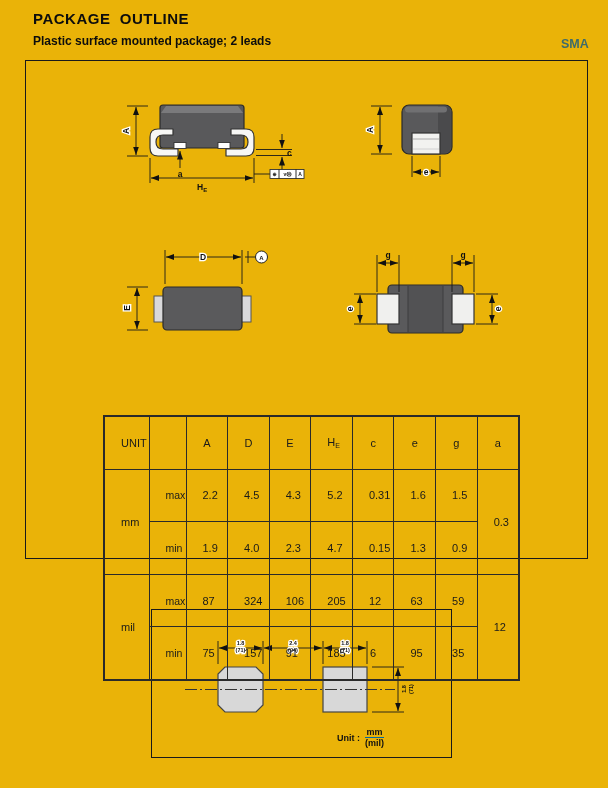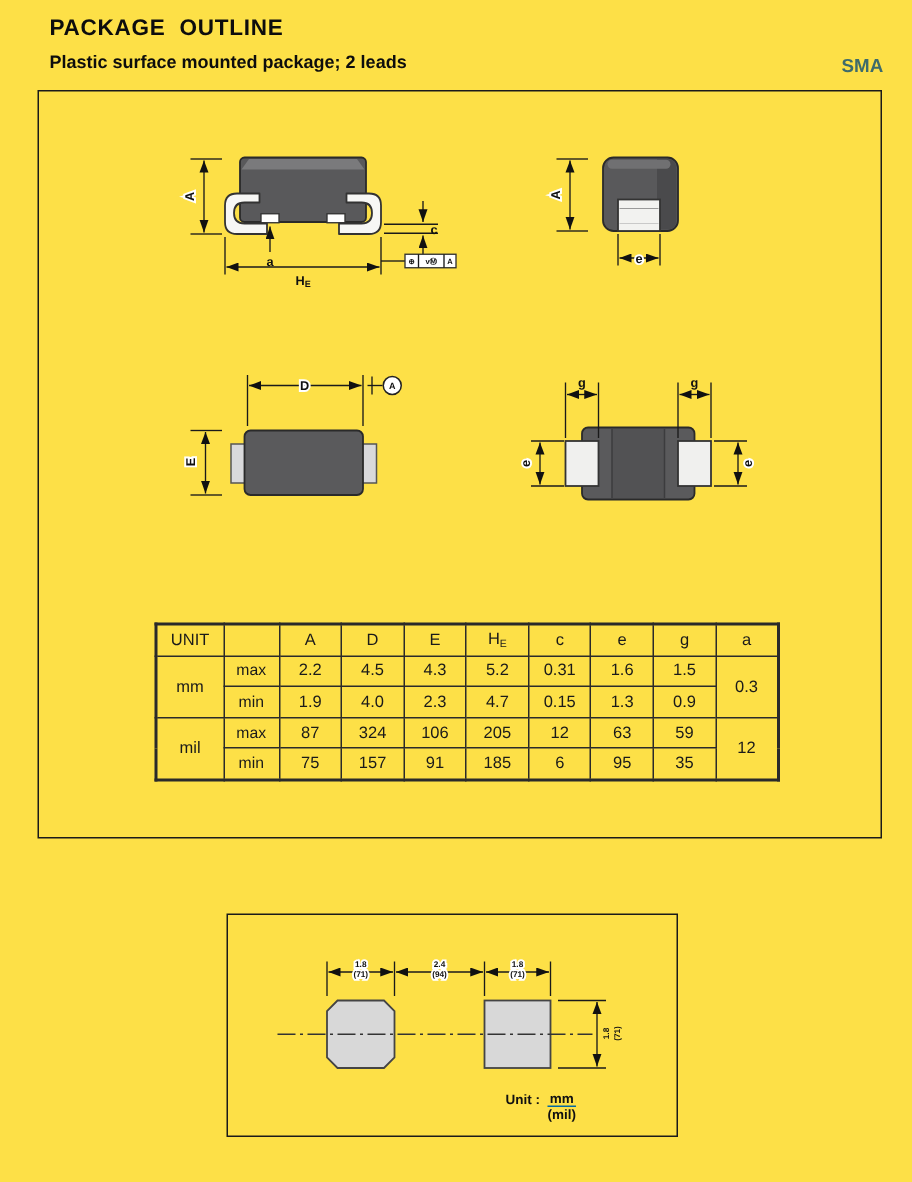--- a/index.html
+++ b/index.html
@@ -1,16 +1,16 @@
 <!DOCTYPE html>
 <html><head>
 <meta charset="utf-8">
 <style>
   html,body{margin:0;padding:0;background:#fff;}
-  .page{position:relative;width:608px;height:788px;background:#fde047;
+  .page{position:relative;width:608px;height:788px;background:#eab308;
         font-family:"Liberation Sans",sans-serif;color:#111;overflow:hidden;}
   .page-title{position:absolute;left:33px;top:10px;font-size:15px;font-weight:800;
               letter-spacing:.5px;white-space:pre;color:#0d0d0d;}
   .page-subtitle{position:absolute;left:33px;top:34px;font-size:12px;font-weight:700;color:#0d0d0d;}
   .pkg-code{position:absolute;left:541px;top:37px;font-size:12.5px;font-weight:700;margin-left:20px;}
   .main-box{position:absolute;left:25px;top:60px;width:561px;height:497px;
             border:1.5px solid #1a1a1a;}
   .pad-box{position:absolute;left:151px;top:609px;width:299px;height:147px;
            border:1.5px solid #1a1a1a;}
   .pad-title{position:absolute;left:157px;top:583px;font-size:12.5px;font-weight:700;color:#0d0d0d;}
@@ -19,26 +19,26 @@
   .t8{font:600 8.5px "Liberation Sans",sans-serif;fill:#111;}
   .t6{font:600 6px "Liberation Sans",sans-serif;fill:#111;}
   .t55{font:700 5.5px "Liberation Sans",sans-serif;fill:#111;}
   .t5{font:600 5px "Liberation Sans",sans-serif;fill:#111;}
   .halo{stroke:#fff;stroke-width:2.6px;paint-order:stroke;}
   .dl{stroke:#1a1a1a;stroke-width:.9;fill:none;}
   
   .dim-table{position:absolute;left:103px;top:415px;width:415px;border-collapse:collapse;
              table-layout:fixed;font-size:11px;color:#1a1a1a;}
   .dim-table td{border:1px solid #2a2a2a;text-align:center;vertical-align:middle;
-                height:19.6px;padding:0;font-weight:400;}
+                height:19.6px;padding:16px;font-weight:400;}
   .dim-table{border:2px solid #2a2a2a;}
   .dim-table td.lbl{font-size:10.5px;}
   .dim-table sub{font-size:7px;vertical-align:-2px;}
   
-  .unit-note{position:absolute;left:337px;top:728px;display:flex;
+  .unit-note{position:absolute;left:337px;top:728px;display:flex;align-items:center;
              gap:5px;font-size:9px;font-weight:600;color:#111;}
   .frac{display:inline-flex;flex-direction:column;align-items:center;line-height:1.05;}
   .frac .den{border-top:1px solid #0369a1;padding-top:1px;}
 </style>
 </head>
 <body>
 
 <div class="page">
 
   <div class="page-title">PACKAGE  OUTLINE</div>

